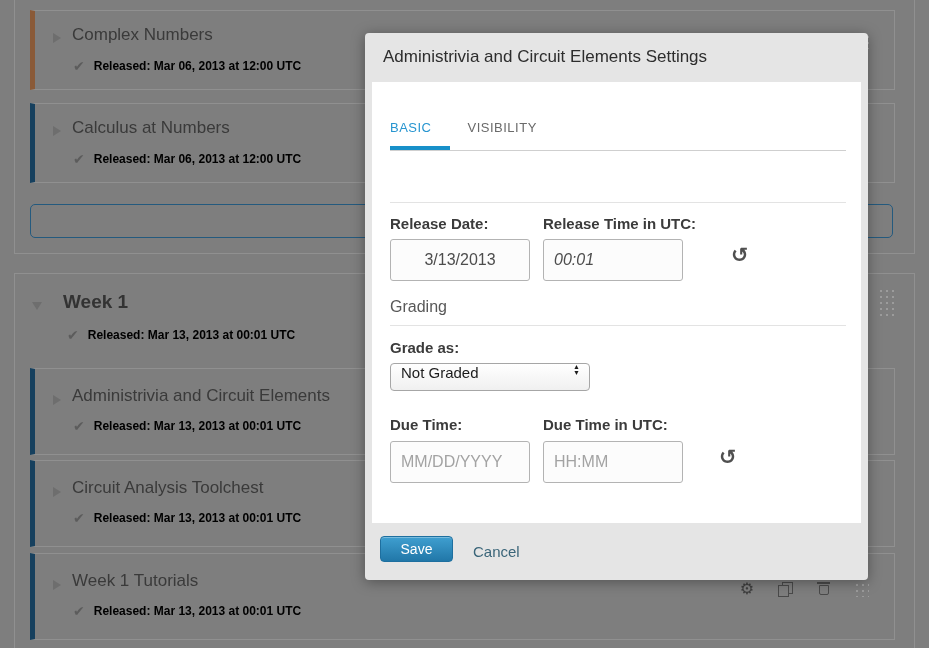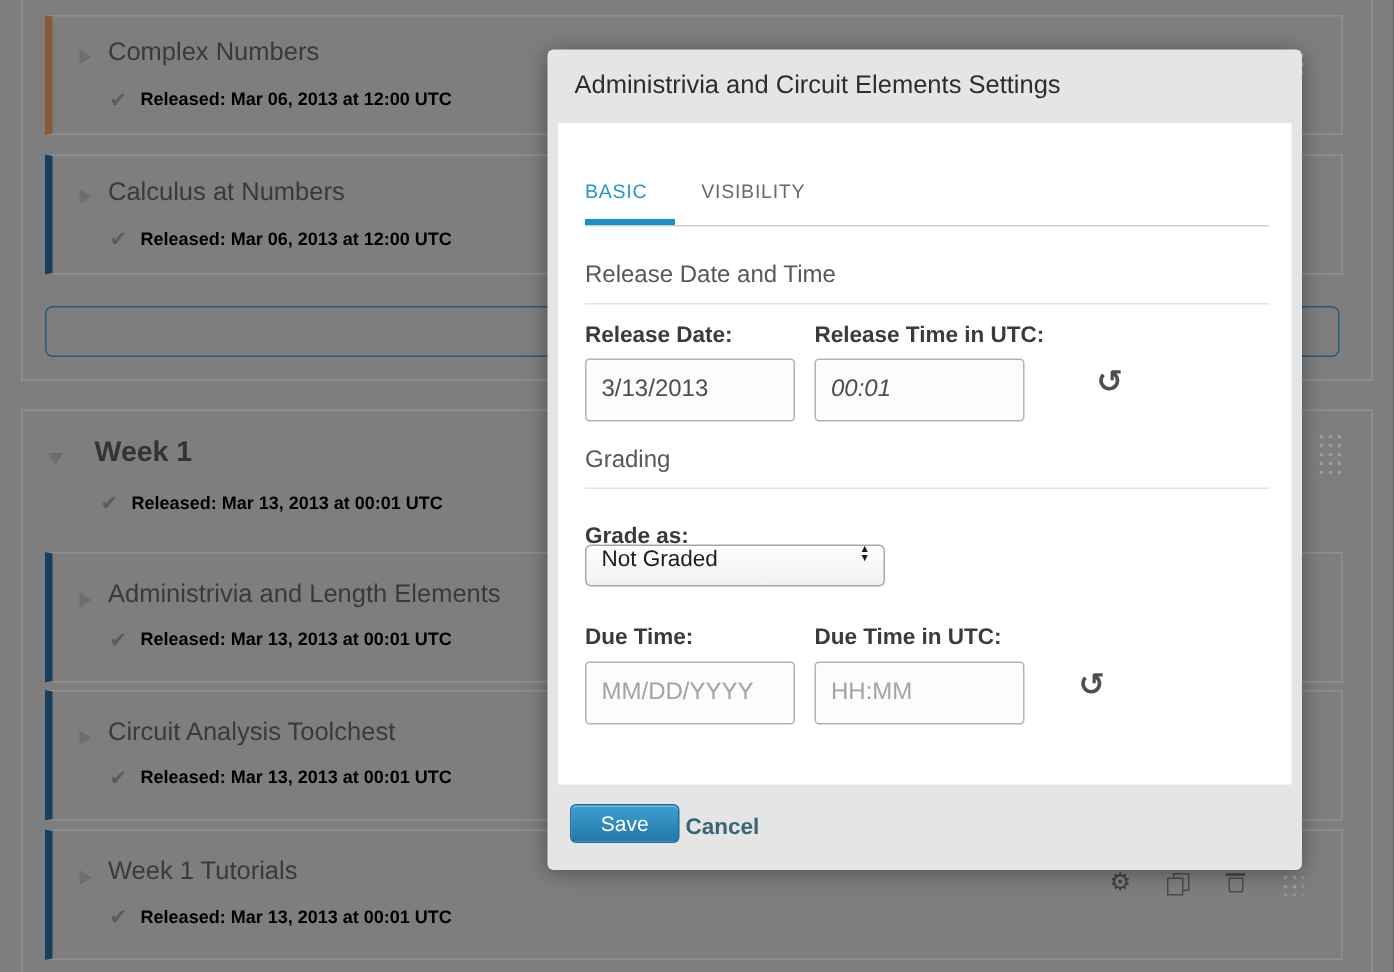--- a/index.html
+++ b/index.html
@@ -57,21 +57,21 @@
              background:none;border:none;padding:0;font-family:inherit;}
   .select{position:absolute;left:18px;width:200px;height:28px;box-sizing:border-box;border:1px solid #a6a6a6;
           border-radius:4px;background:linear-gradient(#ffffff,#f0f0f0);display:flex;cursor:pointer;}
   .select .sel-text{font-size:15px;color:#1c1c1c;padding-left:10px;flex:1;}
   .select .arrows{display:flex;flex-direction:column;align-items:center;margin-right:9px;}
   .select .arrows span{font-size:7px;line-height:6px;color:#1c1c1c;}
   .save-btn{position:absolute;left:15px;top:503px;width:73px;height:26px;border-radius:4px;cursor:pointer;
             background:linear-gradient(#3f9fd0,#2177a8);border:1px solid #1e6f9f;
             color:#fff;font-family:inherit;font-size:14px;font-weight:400;
             box-shadow:inset 0 1px 0 rgba(255,255,255,.3);}
-  .cancel-link{position:absolute;left:92px;top:510px;font-size:15px;font-weight:700;color:#3a6579;
+  .cancel-link{position:absolute;left:108px;top:510px;font-size:15px;font-weight:400;color:#3a6579;
                text-decoration:none;cursor:pointer;}
 </style>
 </head>
 <body>
 
 <div class="stage">
 
   <div class="outline-container" style="top:-40px;height:294px;"></div>
 
   <div class="card orange" style="top:10px;height:80px;">
@@ -111,21 +111,21 @@
   <span class="tri-down" style="left:32px;top:302px;"></span>
   <span class="wk-title">Week 1</span>
   <span class="dots dots-section" style="left:878px;top:288px;"></span>
   <div class="released-row" style="left:67px;top:328px;">
     <span class="check">✔</span>
     <span class="released-text">Released: Mar 13, 2013 at 00:01 UTC</span>
   </div>
 
   <div class="card" style="top:368px;height:87px;">
     <span class="tri-right" style="left:18px;top:26px;"></span>
-    <span class="card-title" style="top:17px;">Administrivia and Length Elements</span>
+    <span class="card-title" style="top:17px;">Administrivia and Circuit Elements</span>
     <div class="released-row" style="top:50px;">
       <span class="check">✔</span>
       <span class="released-text">Released: Mar 13, 2013 at 00:01 UTC</span>
     </div>
   </div>
 
   <div class="card" style="top:460px;height:87px;">
     <span class="tri-right" style="left:18px;top:26px;"></span>
     <span class="card-title" style="top:17px;">Circuit Analysis Toolchest</span>
     <div class="released-row" style="top:50px;">
@@ -159,33 +159,32 @@
     <span class="modal-title">Administrivia and Circuit Elements Settings</span>
 
     <div class="panel">
       <div class="tabs">
         <span class="tab active">BASIC</span>
         <span class="tab">VISIBILITY</span>
       </div>
       <div class="tab-underline"></div>
       <div class="tabs-rule"></div>
 
-      <span class="sec-head" style="top:93px;">Release Date and Time</span>
       <div class="sec-rule" style="top:120px;"></div>
 
       <span class="fld-label" style="left:18px;top:133px;">Release Date:</span>
       <span class="fld-label" style="left:171px;top:133px;">Release Time in UTC:</span>
-      <input class="txt-input" style="left: 18px; top: 157px;" value="3/13/2013">
+      <input class="txt-input" style="left: 18px; top: 157px; text-align: center;" value="3/13/2013">
       <input class="txt-input" style="left: 171px; top: 157px; font-style: italic;" value="00:01">
       <button class="reset-btn" style="left:359px;top:162px;">↺</button>
 
       <span class="sec-head" style="top:216px;">Grading</span>
       <div class="sec-rule" style="top:243px;"></div>
 
-      <span class="fld-label" style="left:18px;top:267px;">Grade as:</span>
+      <span class="fld-label" style="left:18px;top:257px;">Grade as:</span>
       <div class="select" style="top:281px;">
         <span class="sel-text">Not Graded</span>
         <span class="arrows">
           <span>▲</span>
             <span>▼</span>
         </span>
       </div>
 
       <span class="fld-label" style="left:18px;top:334px;">Due Time:</span>
       <span class="fld-label" style="left:171px;top:334px;">Due Time in UTC:</span>

